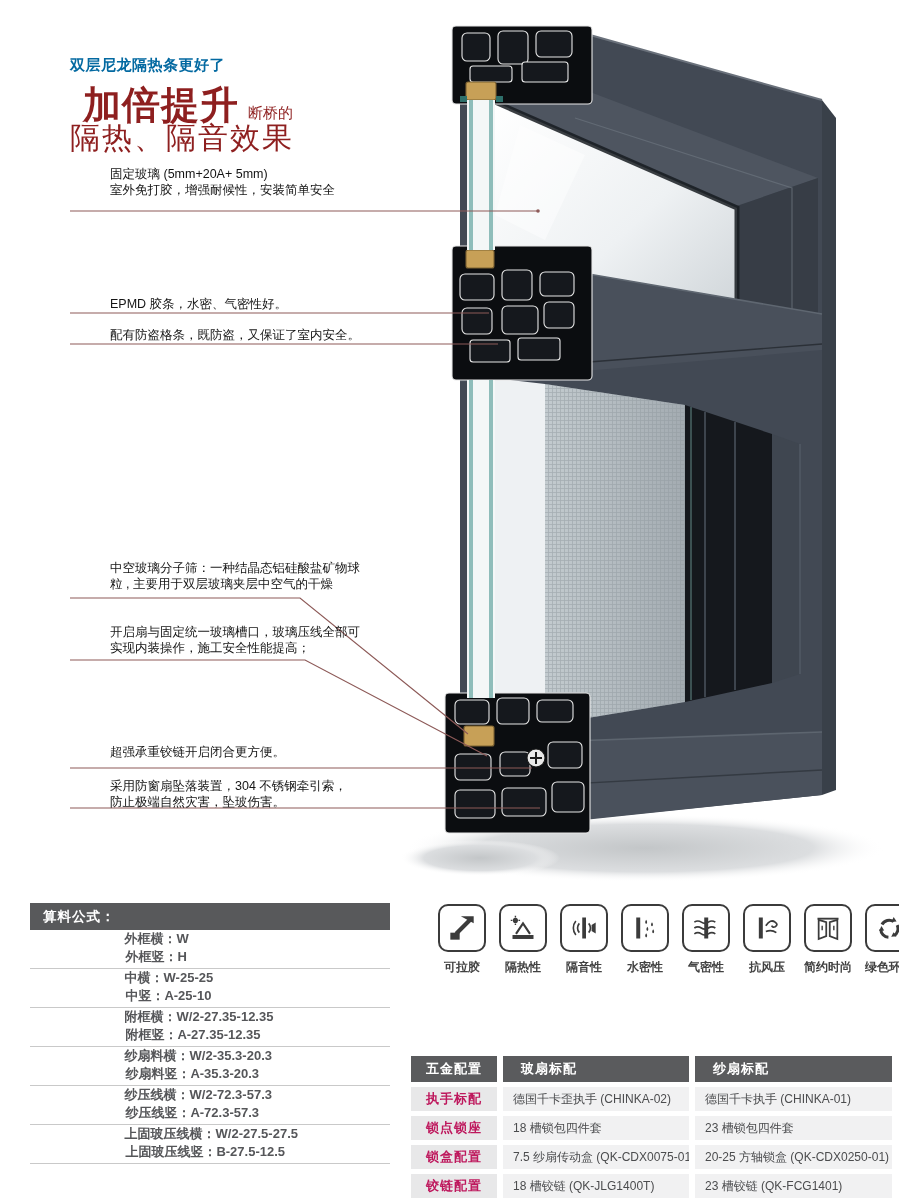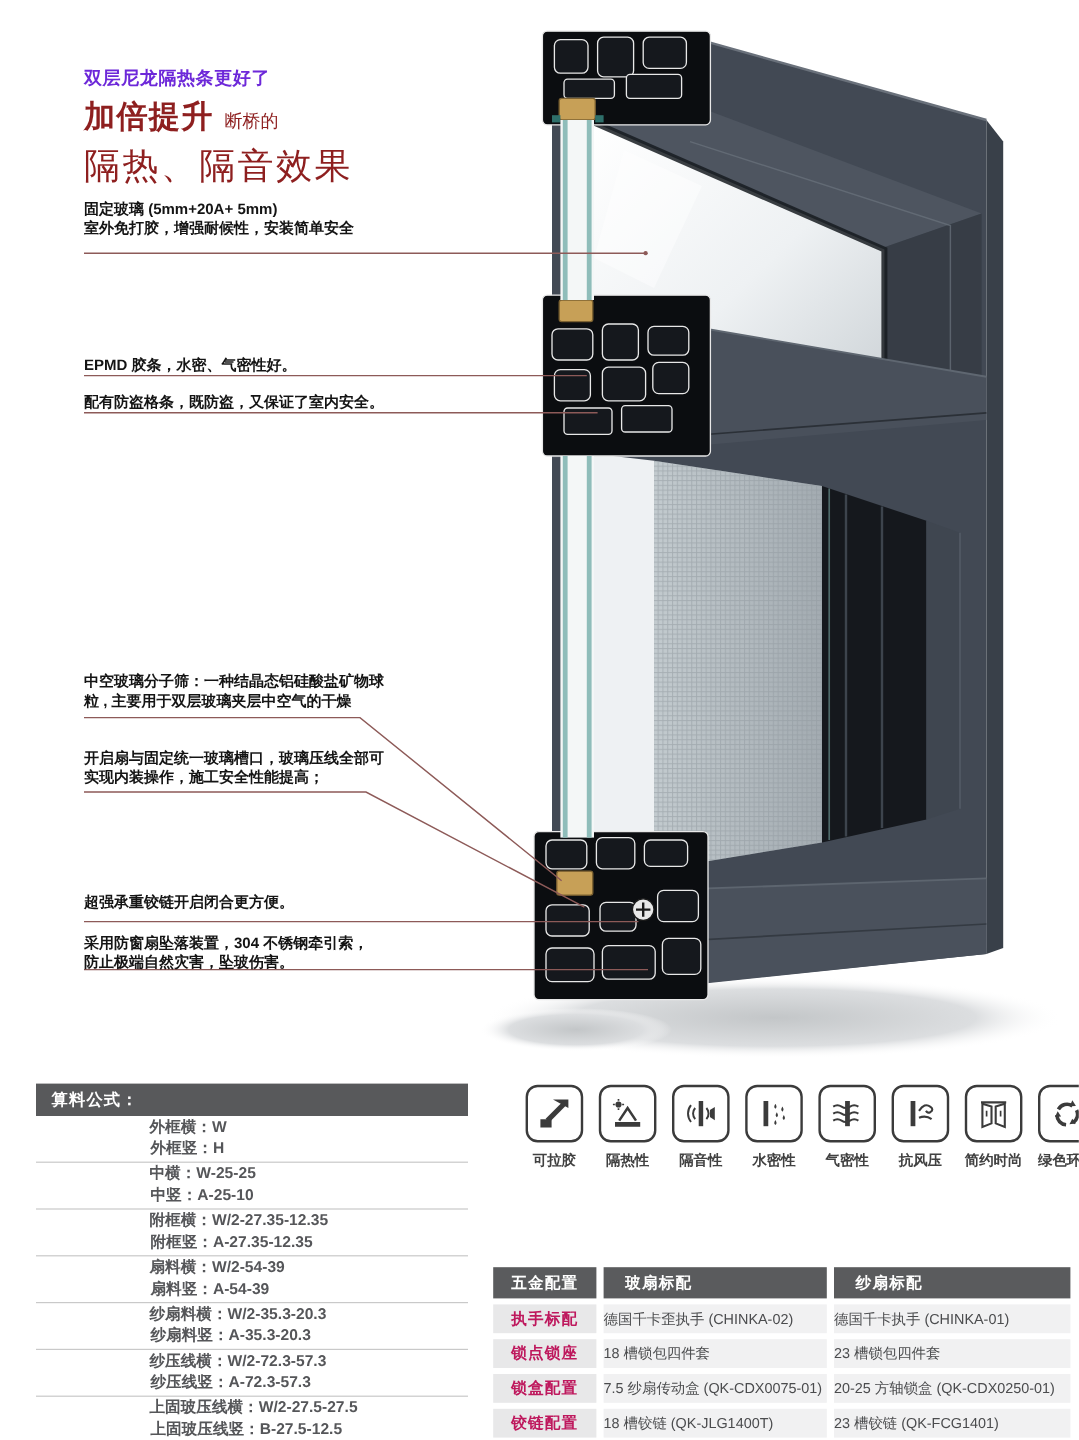--- a/index.html
+++ b/index.html
@@ -2,27 +2,27 @@
 <html><head>
 <meta charset="utf-8">
 <style>
   html,body{margin:0;padding:0;}
   body{
     width:899px;height:1200px;position:relative;background:#ffffff;overflow:hidden;
     font-family:"Liberation Sans","DejaVu Sans",sans-serif;color:#333;
   }
   .abs{position:absolute;}
   
-  .tagline{left:70px;top:56px;font-size:15px;font-weight:bold;color:#6d28d9;letter-spacing:.5px;}
+  .tagline{left:70px;top:56px;font-size:15px;font-weight:bold;color:#0369a1;letter-spacing:.5px;}
   .title-row{left:70px;top:80px;display:flex;align-items:baseline;color:#8e1f1f;}
-  .title-big{font-size:26px;font-weight:bold;letter-spacing:1px;}
+  .title-big{font-size:38px;font-weight:bold;letter-spacing:1px;margin-left:13px;}
   .title-small{font-size:15px;font-weight:normal;margin-left:9px;}
   .title-line2{left:70px;top:118px;font-size:30px;font-weight:normal;color:#8e1f1f;letter-spacing:2px;}
   
-  .callout{font-size:12.5px;font-weight:bold;color:#141414;line-height:16px;white-space:nowrap;}
+  .callout{font-size:12.5px;font-weight:normal;color:#141414;line-height:16px;white-space:nowrap;margin-left:40px;}
   
   .formula{left:30px;top:903px;width:360px;}
   .formula-head{height:27px;line-height:27px;background:#58595b;color:#fff;
     font-size:13.5px;font-weight:bold;padding-left:13px;letter-spacing:1px;}
   .formula-row{display:flex;height:38px;align-items:center;border-bottom:1px solid #c9c9c9;
     font-size:13px;font-weight:bold;color:#555659;flex-direction:column;}
   .formula-row .fl{width:53%;padding-left:10px;box-sizing:border-box;}
   .formula-row .fr{width:47%;}
   
   .features{left:435px;top:904px;width:481px;display:flex;justify-content:space-between;}
@@ -33,21 +33,21 @@
   
   .hardware{left:411px;top:1056px;width:481px;display:grid;
     grid-template-columns:86px 186px 197px;column-gap:6px;row-gap:5px;}
   .hw-head{background:#5a5b5d;color:#fff;font-size:13px;font-weight:bold;height:26px;
     line-height:26px;letter-spacing:1px;}
   .hw-head.center{text-align:center;}
   .hw-head.pad{padding-left:18px;}
   .hw-label{background:#e8e8e9;color:#be185d;font-size:13px;font-weight:bold;height:24px;
     line-height:24px;text-align:center;letter-spacing:1px;}
   .hw-val{background:#f1f1f2;color:#4b4c4e;font-size:12px;height:24px;line-height:24px;
-    white-space:nowrap;overflow:hidden;}
+    padding-left:10px;white-space:nowrap;overflow:hidden;}
 </style>
 </head>
 <body>
 
 <svg class="abs" style="left:0;top:0;" width="899" height="1200" viewBox="0 0 899 1200">
   <defs>
     <linearGradient id="glassU" x1="0" y1="0" x2="1" y2="1">
       <stop offset="0" stop-color="#ffffff"></stop>
       <stop offset="0.55" stop-color="#eef1f3"></stop>
       <stop offset="1" stop-color="#ccd2d6"></stop>
@@ -211,24 +211,20 @@
   </div>
   <div class="formula-row">
     <div class="fl">中横：W-25-25</div>
     <div class="fr">中竖：A-25-10</div>
   </div>
   <div class="formula-row">
     <div class="fl">附框横：W/2-27.35-12.35</div>
     <div class="fr">附框竖：A-27.35-12.35</div>
   </div>
   <div class="formula-row">
-    <div class="fl">扇料横：W/2-54-39</div>
-    <div class="fr">扇料竖：A-54-39</div>
-  </div>
-  <div class="formula-row">
     <div class="fl">纱扇料横：W/2-35.3-20.3</div>
     <div class="fr">纱扇料竖：A-35.3-20.3</div>
   </div>
   <div class="formula-row">
     <div class="fl">纱压线横：W/2-72.3-57.3</div>
     <div class="fr">纱压线竖：A-72.3-57.3</div>
   </div>
   <div class="formula-row">
     <div class="fl">上固玻压线横：W/2-27.5-27.5</div>
     <div class="fr">上固玻压线竖：B-27.5-12.5</div>

